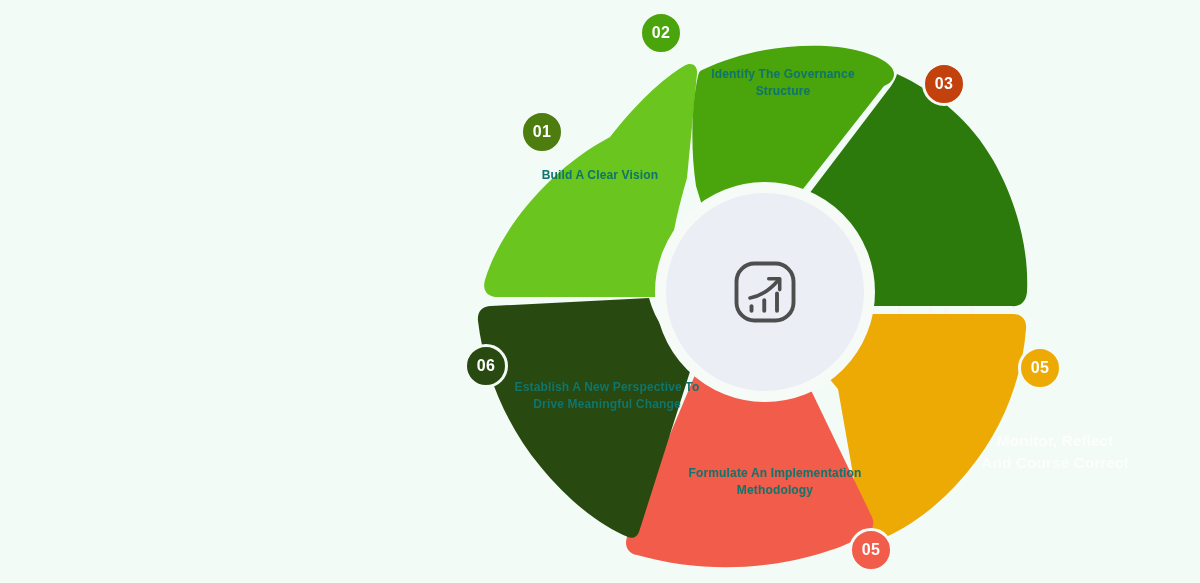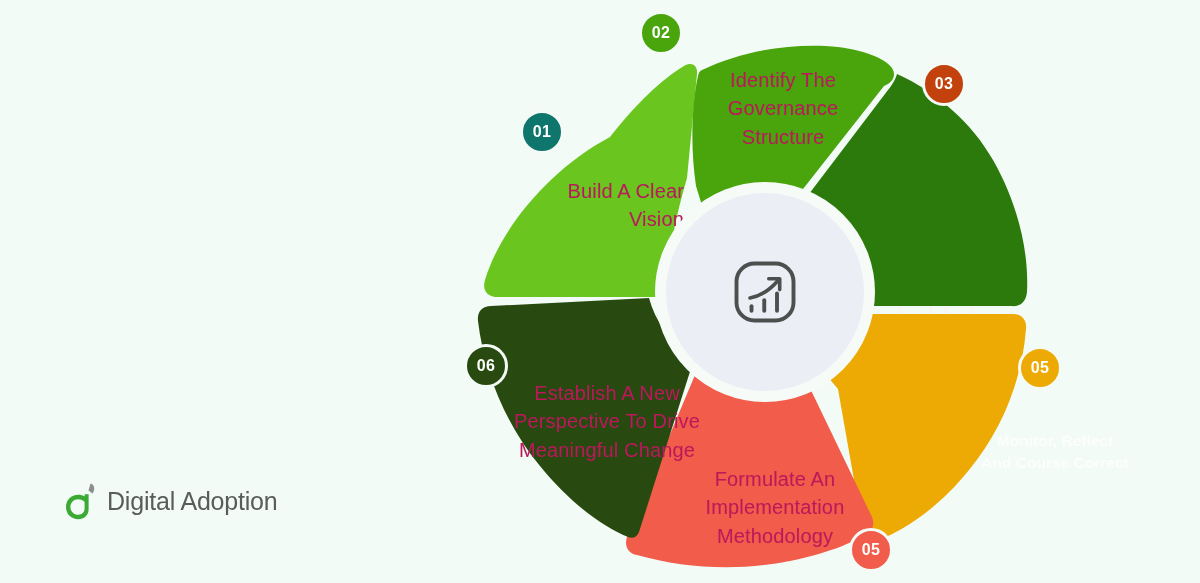--- a/index.html
+++ b/index.html
@@ -70,23 +70,23 @@
     position: absolute;
     left: 0; top: 0;
     width: 630px;
     height: 583px;
     overflow: visible;
   }
 
   .petal-label {
     position: absolute;
     text-align: center;
-    color: #be185d;
-    font-weight: 400;
-    font-size: 20px;
+    color: #0f766e;
+    font-weight: 700;
+    font-size: 12px;
     line-height: 1.42;
     letter-spacing: 0.15px;
     pointer-events: none;
     text-shadow: 0 0 1px rgba(0,0,0,0.07);
   }
 
   .ghost-label {
     position: absolute;
     text-align: center;
     font-weight: 700;
@@ -229,31 +229,31 @@
            C 44 372, 66 425, 100 466
            C 130 503, 163 527, 188 537
            C 193 539, 197 537, 199 532 Z"></path>
     </svg>
 
     <div class="ghost-label" style="left:530px; top:430px; width:170px;">
       <div>Monitor, Reflect</div>
       <div>And Course Correct</div>
     </div>
 
-    <div class="petal-label" style="left:76px; top:177px; width:168px;text-align:right;">Build A Clear Vision</div>
+    <div class="petal-label" style="left:76px; top:167px; width:168px;">Build A Clear Vision</div>
 
     <div class="petal-label" style="left:252px; top:66px; width:182px;">Identify The Governance Structure</div>
 
 
 
     <div class="petal-label" style="left:240px; top:465px; width:190px;">Formulate An Implementation Methodology</div>
 
     <div class="petal-label" style="left:72px; top:379px; width:190px;">Establish A New Perspective To Drive Meaningful Change</div>
 
-    <div class="badge" style="left:80px; top:110px; background:#0f766e;text-align:center;">01</div>
+    <div class="badge" style="left:80px; top:110px; background:#4d7c0f;text-align:center;">01</div>
 
     <div class="badge" style="left:199px; top:11px; background:#4aa50c;text-align:center;">02</div>
 
     <div class="badge" style="left:482px; top:62px; background:#c2410c;">03</div>
 
     <div class="badge" style="left:578px; top:346px; background:#eda904;">05</div>
 
     <div class="badge" style="left:409px; top:528px; background:#f25c4a;">05</div>
 
     <div class="badge" style="left:24px; top:344px; background:#284a10;">06</div>
@@ -264,29 +264,14 @@
         <path d="M 14 28 C 20 27, 27 23, 33 16" fill="none" stroke="#4d4f4f" stroke-width="2.4" stroke-linecap="round"></path>
         <path d="M 26.5 15.2 L 33.8 15.2 L 33.8 22.4" fill="none" stroke="#4d4f4f" stroke-width="2.4" stroke-linecap="round" stroke-linejoin="round"></path>
         <line x1="15" y1="33.5" x2="15" y2="36.5" stroke="#4d4f4f" stroke-width="2.6" stroke-linecap="round"></line>
         <line x1="23.5" y1="29.5" x2="23.5" y2="36.5" stroke="#4d4f4f" stroke-width="2.6" stroke-linecap="round"></line>
         <line x1="32" y1="25" x2="32" y2="36.5" stroke="#4d4f4f" stroke-width="2.6" stroke-linecap="round"></line>
       </svg>
     </div>
 
   </div>
 
-  <div id="logo">
-    <svg class="mark" viewBox="0 0 34 38">
-      <path d="M26.5 1.5 C 30.5 2.5, 31.5 7.5, 28.5 11.5 L 24.5 8.5 Z" fill="#8d8f8d"></path>
-      <path d="M24.6 12.2 L24.6 27.5 C 24.6 33.2, 20.1 37.2, 14.2 37.2
-               C 7.2 37.2, 2.0 32.0, 2.0 25.0
-               C 2.0 18.0, 7.2 12.8, 14.2 12.8
-               C 16.6 12.8, 18.8 13.4, 20.6 14.5
-               L 20.6 19.9 C 19.0 18.2, 16.8 17.2, 14.2 17.2
-               C 9.8 17.2, 6.4 20.6, 6.4 25.0
-               C 6.4 29.4, 9.8 32.8, 14.2 32.8
-               C 17.9 32.8, 20.6 30.3, 20.6 26.6
-               L 20.6 12.2 Z" fill="#3aaa35"></path>
-    </svg>
-    <span class="wordmark">Digital Adoption</span>
-  </div>
 
 </div>
 
 </body></html>

